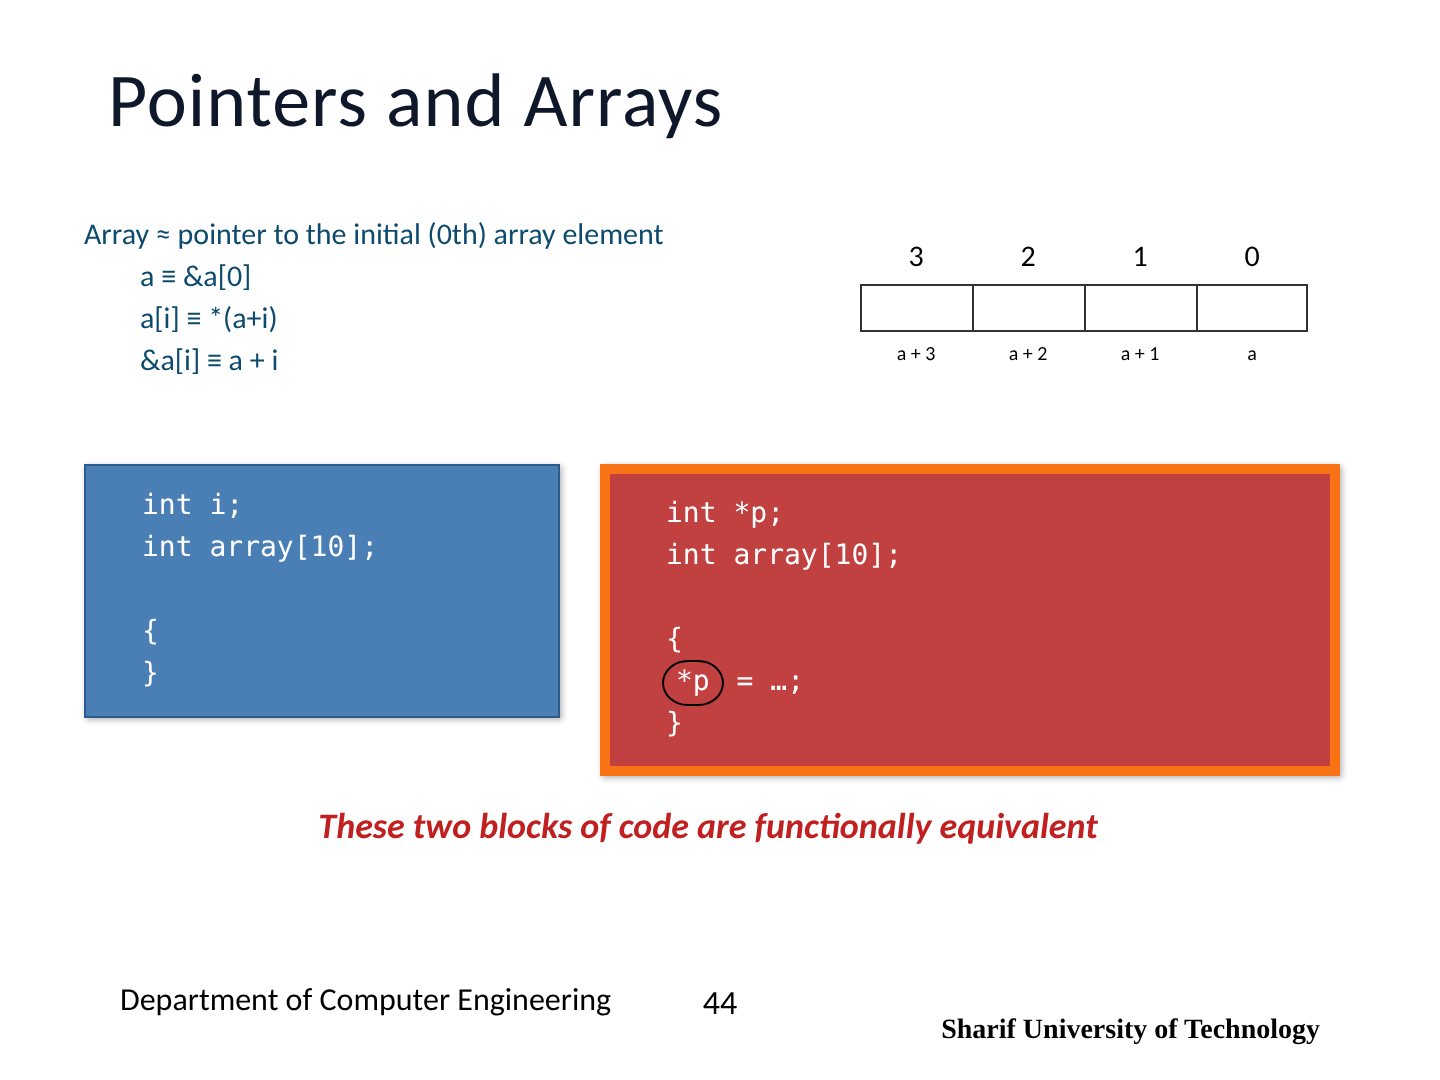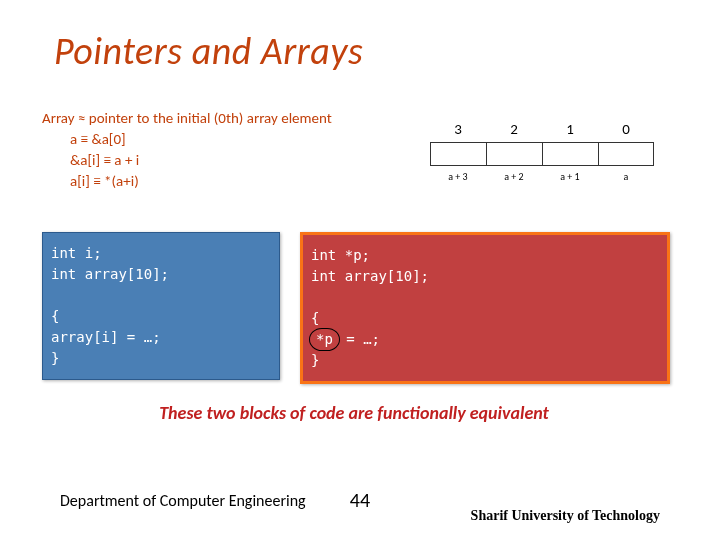--- a/index.html
+++ b/index.html
@@ -1,45 +1,45 @@
 <!DOCTYPE html>
 <html><head>
 <meta charset="utf-8">
 <style>
   * { box-sizing: border-box; margin: 0; padding: 0; }
   body { width: 720px; height: 540px; background: #fff; font-family: Calibri, Arial, sans-serif; position: relative; }
-  .title { color: #c2410c; font-size: 38px; font-weight: 400; padding: 28px 0 0 54px; letter-spacing: 0.5px; font-style: italic; }
-  .explain { position: absolute; top: 108px; left: 42px; font-size: 15px; color: #c2410c; line-height: 1.4; }
+  .title { color: #0f172a; font-size: 38px; font-weight: 400; padding: 28px 0 0 54px; letter-spacing: 0.5px; }
+  .explain { position: absolute; top: 108px; left: 42px; font-size: 15px; color: #0c4a6e; line-height: 1.4; }
   .explain .indent { padding-left: 28px; }
   .diagram { position: absolute; top: 120px; left: 430px; }
   .diag-row { display: flex; }
   .diag-idx { width: 56px; text-align: center; font-size: 15px; }
   .diag-cells { display: flex; margin: 4px 0; }
   .diag-cell { width: 56px; height: 24px; border: 1px solid #333; border-right: none; }
   .diag-cell:last-child { border-right: 1px solid #333; }
   .diag-lbl { width: 56px; text-align: center; font-size: 10px; }
-  .codeblock { position: absolute; top: 232px; font-family: Consolas, monospace; font-size: 14px; color: #fff; padding: 10px 8px; line-height: 1.5; }
+  .codeblock { position: absolute; top: 232px; font-family: Consolas, monospace; font-size: 14px; color: #fff; padding: 10px 28px; line-height: 1.5; }
   .left-block { left: 42px; width: 238px; background: #4a7fb5; border: 1px solid #2c5a8c; box-shadow: 1px 1px 3px rgba(0,0,0,0.3); }
-  .right-block { left: 300px; width: 370px; background: #c14040; border: 3px solid #f97316; box-shadow: 1px 1px 3px rgba(0,0,0,0.3); }
+  .right-block { left: 300px; width: 370px; background: #c14040; border: 5px solid #f97316; box-shadow: 1px 1px 3px rgba(0,0,0,0.3); }
   .right-block .oval { display: inline-block; border: 1.5px solid #000; border-radius: 50%/60%; padding: 0 6px; margin: -1px -2px; }
   .equiv { position: absolute; top: 402px; left: 0; right: 12px; text-align: center; color: #c02020; font-style: italic; font-weight: bold; font-size: 18px; }
   .footer-left { position: absolute; bottom: 30px; left: 60px; font-size: 16px; }
-  .page-num { position: absolute; bottom: 28px; left: 50%; transform: translateX(-50%); font-size: 20px; }
+  .page-num { position: absolute; bottom: 28px; left: 50%; transform: translateX(-50%); font-size: 17px; }
   .footer-right { position: absolute; bottom: 16px; right: 60px; font-size: 14px; font-family: Georgia, serif; font-weight: bold; }
 </style>
 </head>
 <body>
 
 <div class="title">Pointers and Arrays</div>
 
 <div class="explain">
   <div>Array ≈ pointer to the initial (0th) array element</div>
   <div class="indent">a    ≡  &amp;a[0]</div>
+  <div class="indent">a[i]  ≡  *(a+i)</div>
   <div class="indent">&amp;a[i] ≡  a + i</div>
-  <div class="indent">a[i]  ≡  *(a+i)</div>
 </div>
 
 <div class="diagram">
   <div class="diag-row">
     <div class="diag-idx">3</div>
     <div class="diag-idx">2</div>
     <div class="diag-idx">1</div>
     <div class="diag-idx">0</div>
   </div>
   <div class="diag-cells">
@@ -54,21 +54,20 @@
     <div class="diag-lbl">a + 1</div>
     <div class="diag-lbl">a</div>
   </div>
 </div>
 
 <div class="codeblock left-block">
   <div>int  i;</div>
   <div>int  array[10];</div>
   <div>&nbsp;</div>
   <div>{</div>
-  <div>  array[i] = …;</div>
   <div>}</div>
 </div>
 
 <div class="codeblock right-block">
   <div>int *p;</div>
   <div>int  array[10];</div>
   <div>&nbsp;</div>
   <div>{</div>
   <div><span>  </span><span class="oval">*p</span><span> = …;</span></div>
   <div>}</div>

